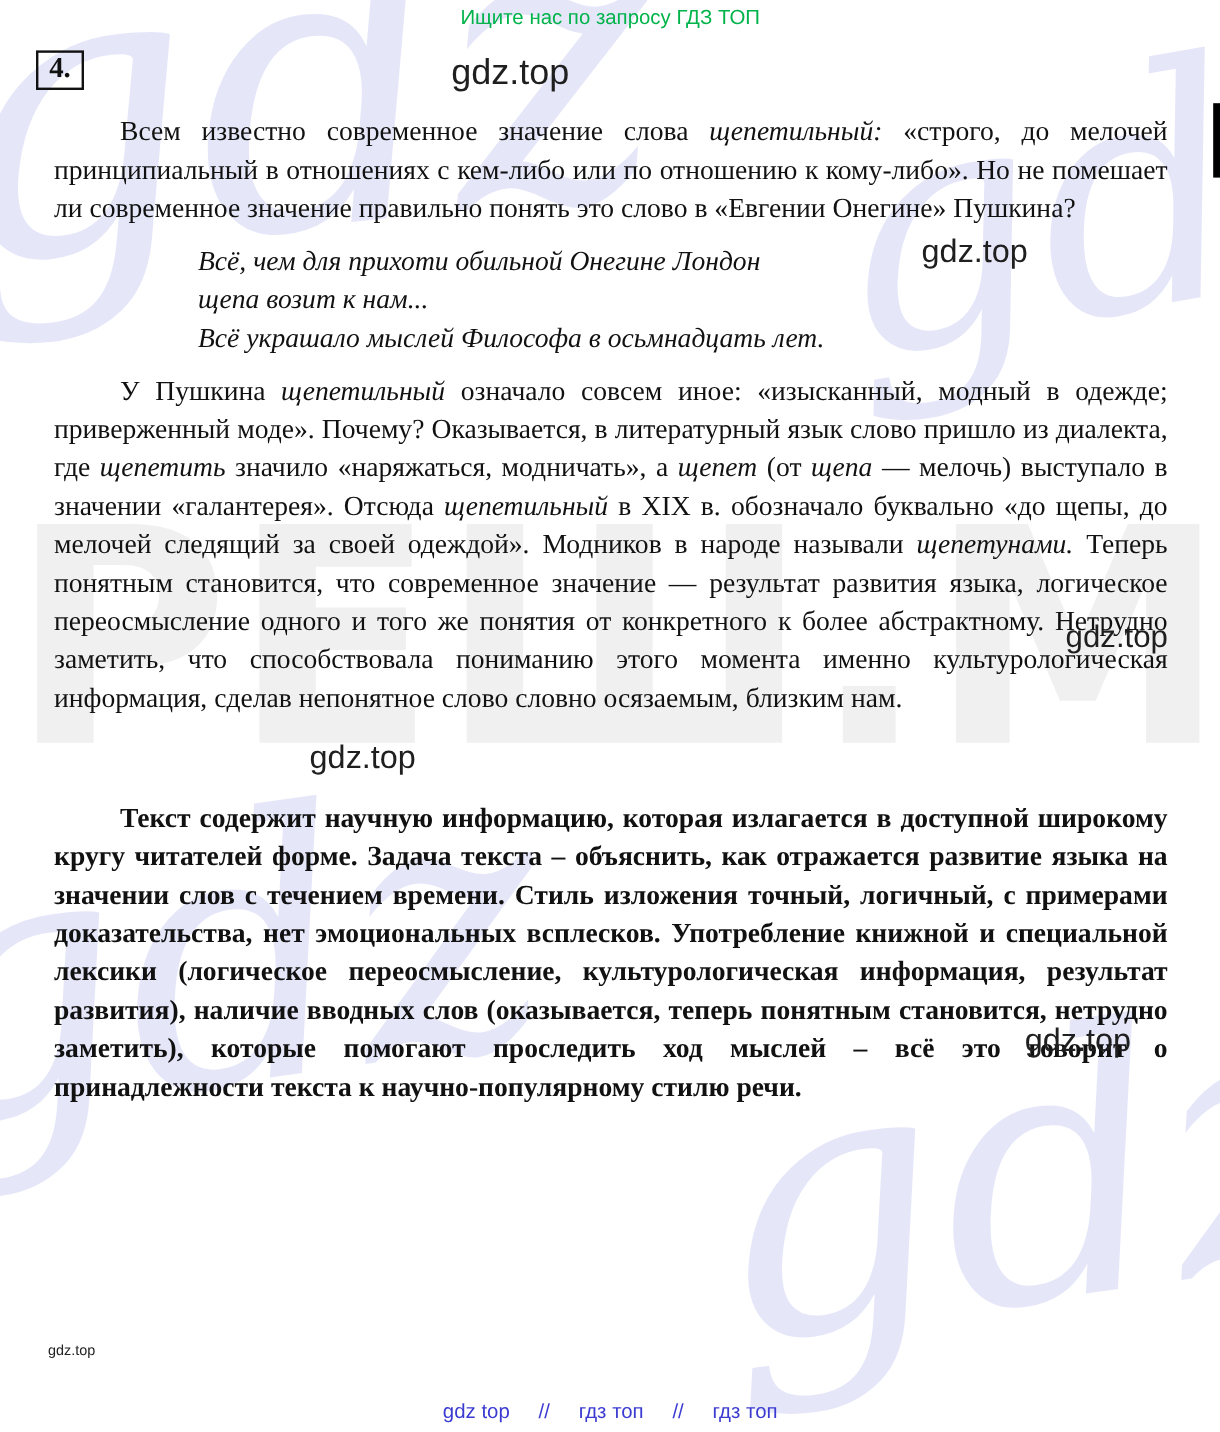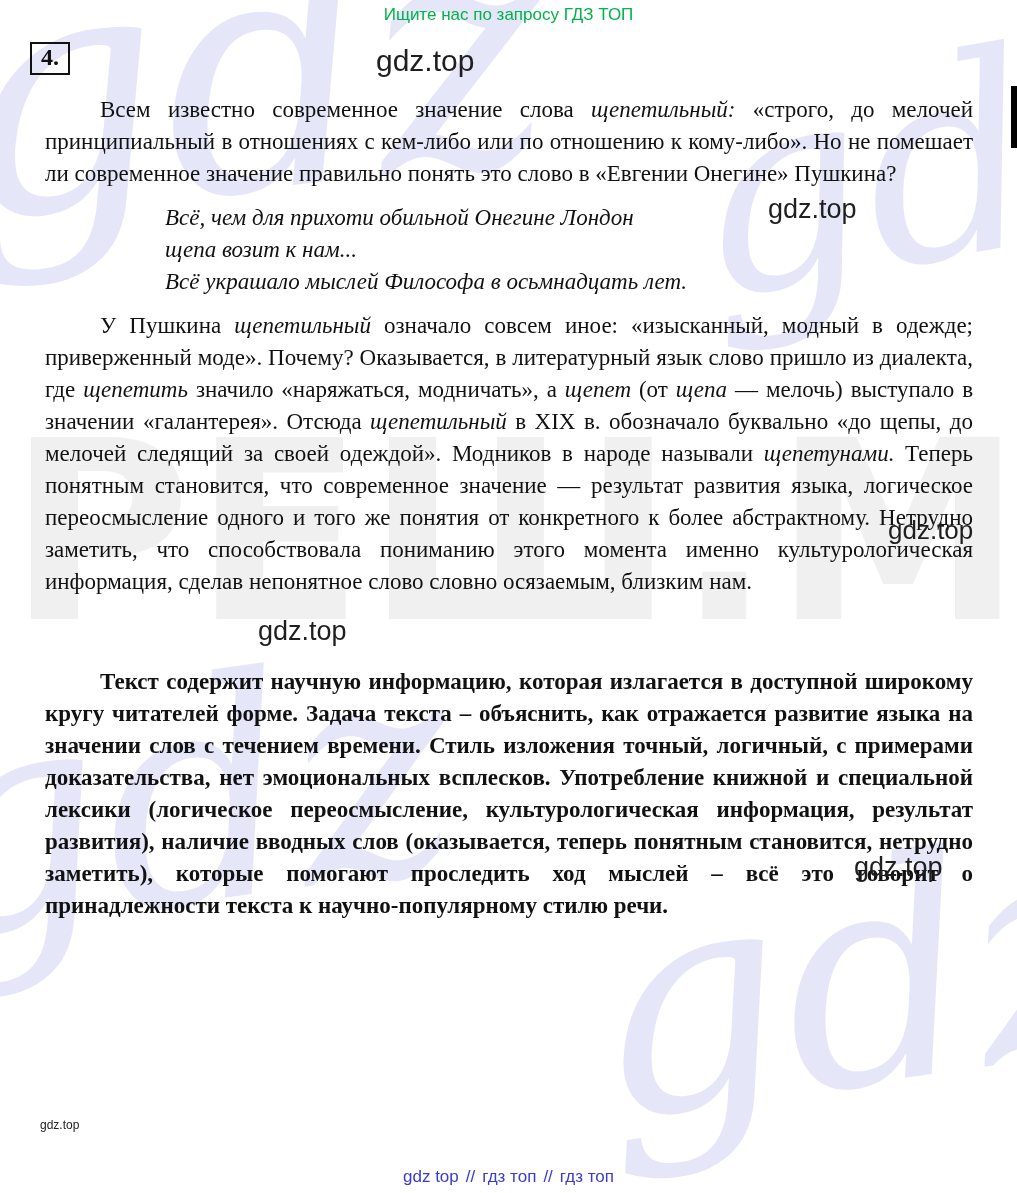--- a/index.html
+++ b/index.html
@@ -37,21 +37,21 @@
   .quote{margin:0 0 0 132px;text-align:left;}
   .qline{line-height:32px;}
   .it{font-style:italic;}
   .sp{letter-spacing:0.30em;}
   .bold-it{font-weight:bold;}
   .wm-row{height:44px;padding-left:225px;text-align:left;text-indent:0;}
   .wm-row .wm{font-size:27px;position:relative;top:5px;}
 
   .footer{position:absolute;bottom:6px;left:0;width:100%;text-align:center;z-index:2;
           font-family:"Liberation Sans",sans-serif;font-size:17px;}
-  .flink{color:#3b3bd1;margin:0 7px;cursor:pointer;}
+  .flink{color:#3b3bd1;margin:0 24px;cursor:pointer;}
   .fsep{color:#3b3bd1;}
 
   .artifact{position:absolute;right:0;top:86px;width:6px;height:62px;background:#000;z-index:4;}
 </style>
 </head>
 <body>
 
 <div class="page">
 
   <div class="bg-big">РЕШ.МЫ</div>

